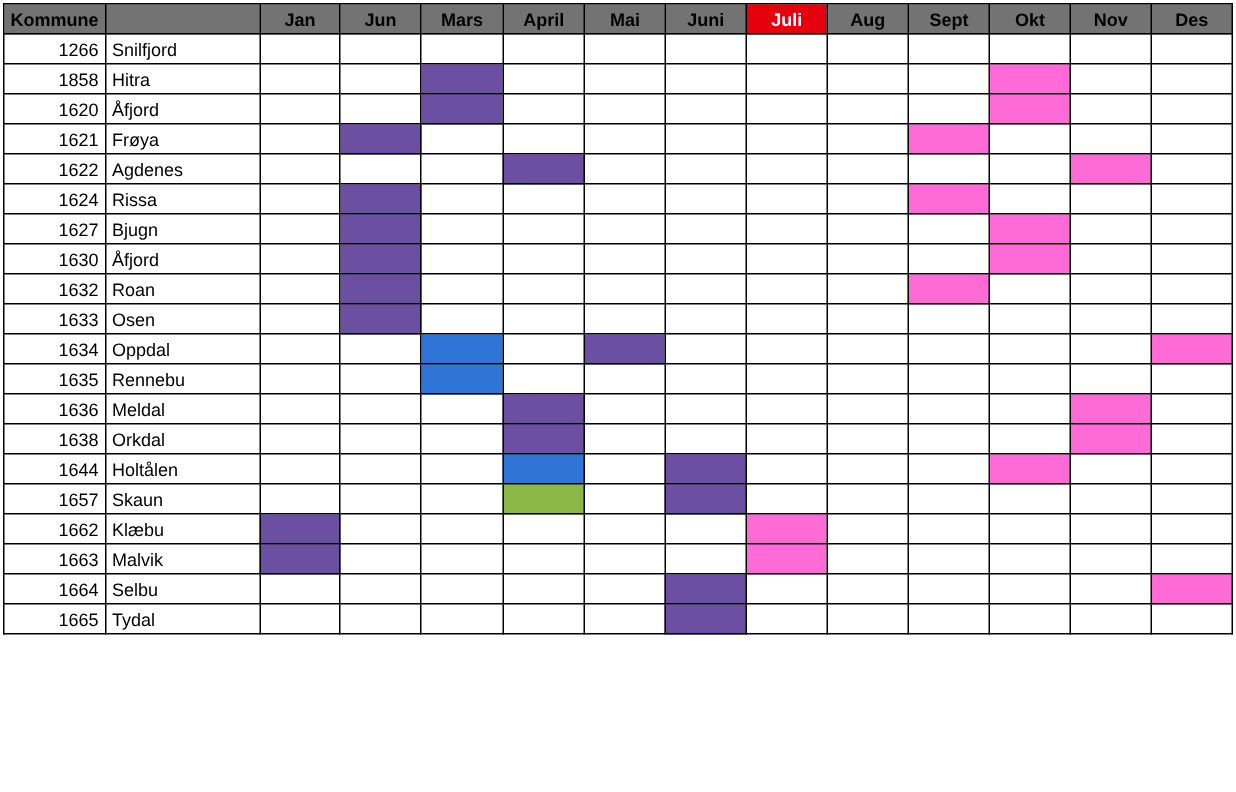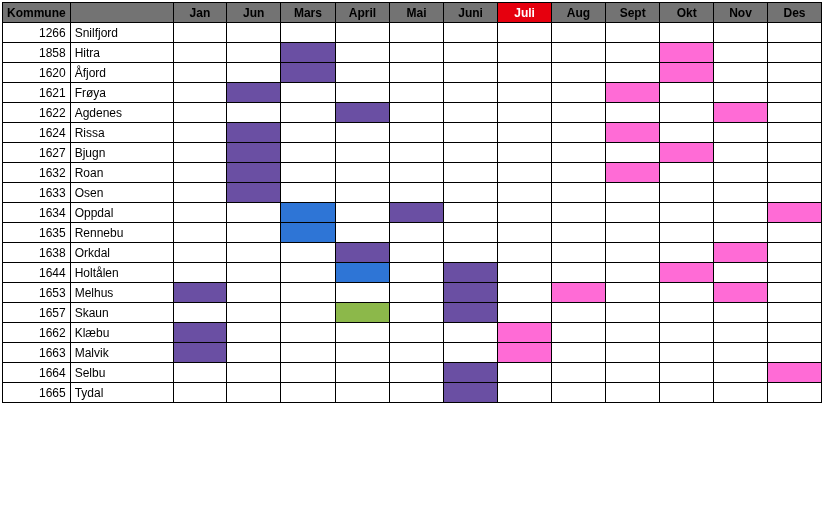--- a/index.html
+++ b/index.html
@@ -163,20 +163,36 @@
         <td class="month-col"></td>
         <td class="month-col"></td>
         <td class="month-col"></td>
         <td class="month-col"></td>
         <td class="month-col"></td>
         <td class="month-col fill-pink"></td>
         <td class="month-col"></td>
         <td class="month-col"></td>
       </tr>
       <tr>
+        <td class="code-col">1630</td>
+        <td class="name-col">Åfjord</td>
+        <td class="month-col"></td>
+        <td class="month-col fill-purple"></td>
+        <td class="month-col"></td>
+        <td class="month-col"></td>
+        <td class="month-col"></td>
+        <td class="month-col"></td>
+        <td class="month-col"></td>
+        <td class="month-col"></td>
+        <td class="month-col"></td>
+        <td class="month-col fill-pink"></td>
+        <td class="month-col"></td>
+        <td class="month-col"></td>
+      </tr>
+      <tr>
         <td class="code-col">1632</td>
         <td class="name-col">Roan</td>
         <td class="month-col"></td>
         <td class="month-col fill-purple"></td>
         <td class="month-col"></td>
         <td class="month-col"></td>
         <td class="month-col"></td>
         <td class="month-col"></td>
         <td class="month-col"></td>
         <td class="month-col"></td>
@@ -227,20 +243,36 @@
         <td class="month-col"></td>
         <td class="month-col"></td>
         <td class="month-col"></td>
         <td class="month-col"></td>
         <td class="month-col"></td>
         <td class="month-col"></td>
         <td class="month-col"></td>
         <td class="month-col"></td>
       </tr>
       <tr>
+        <td class="code-col">1636</td>
+        <td class="name-col">Meldal</td>
+        <td class="month-col"></td>
+        <td class="month-col"></td>
+        <td class="month-col"></td>
+        <td class="month-col fill-purple"></td>
+        <td class="month-col"></td>
+        <td class="month-col"></td>
+        <td class="month-col"></td>
+        <td class="month-col"></td>
+        <td class="month-col"></td>
+        <td class="month-col"></td>
+        <td class="month-col fill-pink"></td>
+        <td class="month-col"></td>
+      </tr>
+      <tr>
         <td class="code-col">1638</td>
         <td class="name-col">Orkdal</td>
         <td class="month-col"></td>
         <td class="month-col"></td>
         <td class="month-col"></td>
         <td class="month-col fill-purple"></td>
         <td class="month-col"></td>
         <td class="month-col"></td>
         <td class="month-col"></td>
         <td class="month-col"></td>
@@ -256,36 +288,20 @@
         <td class="month-col"></td>
         <td class="month-col"></td>
         <td class="month-col fill-blue"></td>
         <td class="month-col"></td>
         <td class="month-col fill-purple"></td>
         <td class="month-col"></td>
         <td class="month-col"></td>
         <td class="month-col"></td>
         <td class="month-col fill-pink"></td>
         <td class="month-col"></td>
-        <td class="month-col"></td>
-      </tr>
-      <tr>
-        <td class="code-col">1653</td>
-        <td class="name-col">Melhus</td>
-        <td class="month-col fill-purple"></td>
-        <td class="month-col"></td>
-        <td class="month-col"></td>
-        <td class="month-col"></td>
-        <td class="month-col"></td>
-        <td class="month-col fill-purple"></td>
-        <td class="month-col"></td>
-        <td class="month-col fill-pink"></td>
-        <td class="month-col"></td>
-        <td class="month-col"></td>
-        <td class="month-col fill-pink"></td>
         <td class="month-col"></td>
       </tr>
       <tr>
         <td class="code-col">1657</td>
         <td class="name-col">Skaun</td>
         <td class="month-col"></td>
         <td class="month-col"></td>
         <td class="month-col"></td>
         <td class="month-col fill-green"></td>
         <td class="month-col"></td>

